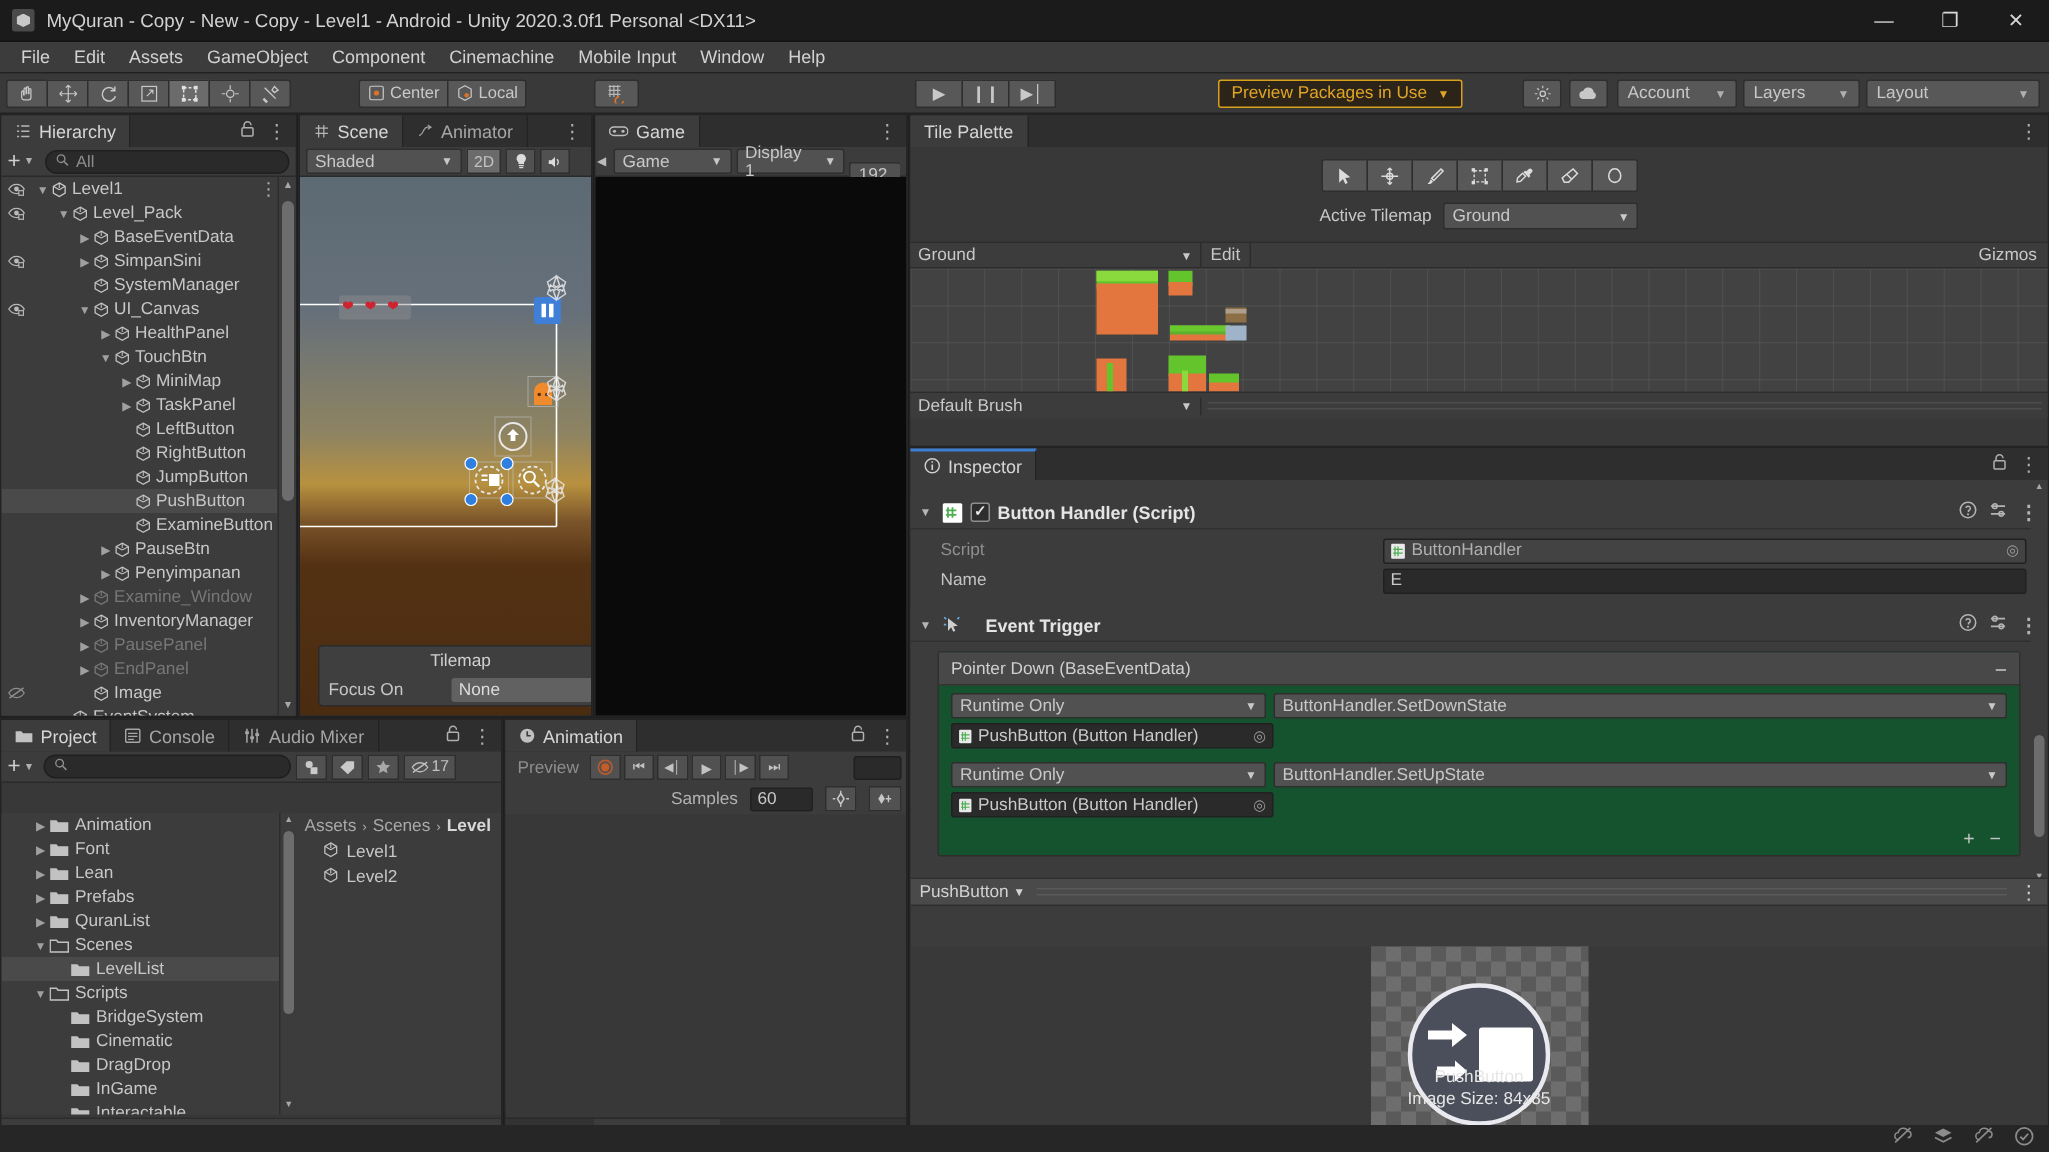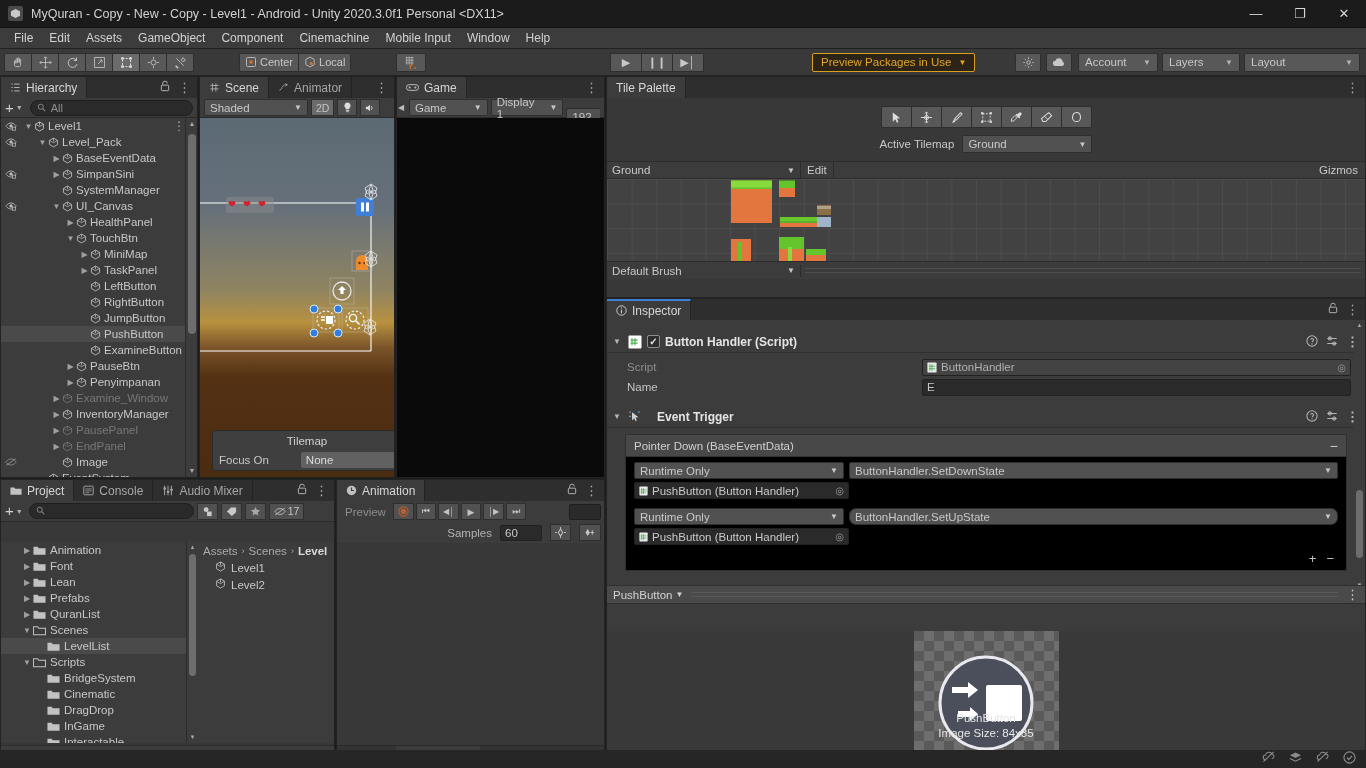--- a/index.html
+++ b/index.html
@@ -137,21 +137,21 @@
     border-bottom:1px solid #303030; font-size:12px; color:#e4e4e4; font-weight:bold; gap:5px; }
   .comp-header .fold { font-size:8px; color:#b5b5b5; width:10px; }
   .comp-header .right { margin-left:auto; display:flex; gap:8px; align-items:center; color:#b4b4b4; font-size:11px; }
   .prop-row { height:20px; display:flex; align-items:center; padding-left:20px; font-size:11.5px; }
   .prop-row .plabel { width:295px; color:#c4c4c4; }
   .prop-row .plabel.dis { color:#8e8e8e; }
   .objfield { height:17px; background:#2a2a2a; border:1px solid #212121; border-radius:2px;
     display:flex; align-items:center; padding:0 4px; color:#c9c9c9; font-size:11.5px; flex:1; margin-right:14px; }
   .objfield.dis { background:#434343; color:#b0b0b0; }
   .objfield .rsel { margin-left:auto; font-size:10px; color:#9a9a9a; }
-  .et-box { margin:6px 18px 0 18px; border:1px solid #2f2f2f; background:#000000; border-radius:2px; }
+  .et-box { margin:6px 18px 0 18px; border:1px solid #2f2f2f; background:#14532d; border-radius:2px; }
   .et-title { height:22px; display:flex; align-items:center; padding:0 8px; font-size:11.5px;
     color:#d0d0d0; background:#484848; border-bottom:1px solid #333; }
   .et-entry { padding:5px 8px 4px 8px; }
   .et-line { display:flex; gap:5px; }
   .et-dd { height:17px; background:#515151; border:1px solid #2e2e2e; border-radius:2px;
     display:flex; align-items:center; padding:0 5px; color:#c8c8c8; font-size:11.5px; }
   .et-dd .car { margin-left:auto; padding-left:8px; font-size:8px; }
   .et-obj { width:215px; height:17px; background:#2a2a2a; border:1px solid #212121; border-radius:2px;
     display:flex; align-items:center; padding:0 4px; color:#c9c9c9; font-size:11.5px; margin-top:3px; }
   .et-plusminus { display:flex; justify-content:flex-end; gap:10px; padding:2px 12px 4px 0;
@@ -1303,21 +1303,21 @@
             <span style="margin-left:auto;font-size:10px;color:#9a9a9a;">◎</span>
           </div>
         </div>
 
         <div class="et-entry">
           <div class="et-line">
             <div class="et-dd" style="width:210px;">
               <span>Runtime Only</span>
               <span class="car">▼</span>
             </div>
-            <div class="et-dd" style="flex:1;border-radius:7px;">
+            <div class="et-dd" style="flex:1;">
               <span>ButtonHandler.SetUpState</span>
               <span class="car">▼</span>
             </div>
           </div>
           <div class="et-obj">
             <span style="display:inline-flex;margin-right:4px;">
               <svg width="9" height="10" viewBox="0 0 12 13">
                   <rect x="0.5" y="0.5" width="11" height="12" rx="1" fill="#e9e9e9"></rect>
                   <path d="M3.6 2.6v7.8M6 2.6v7.8M2.2 5h7.6M2.2 8h7.6" stroke="#4caf50" stroke-width="1"></path>
                 </svg>

